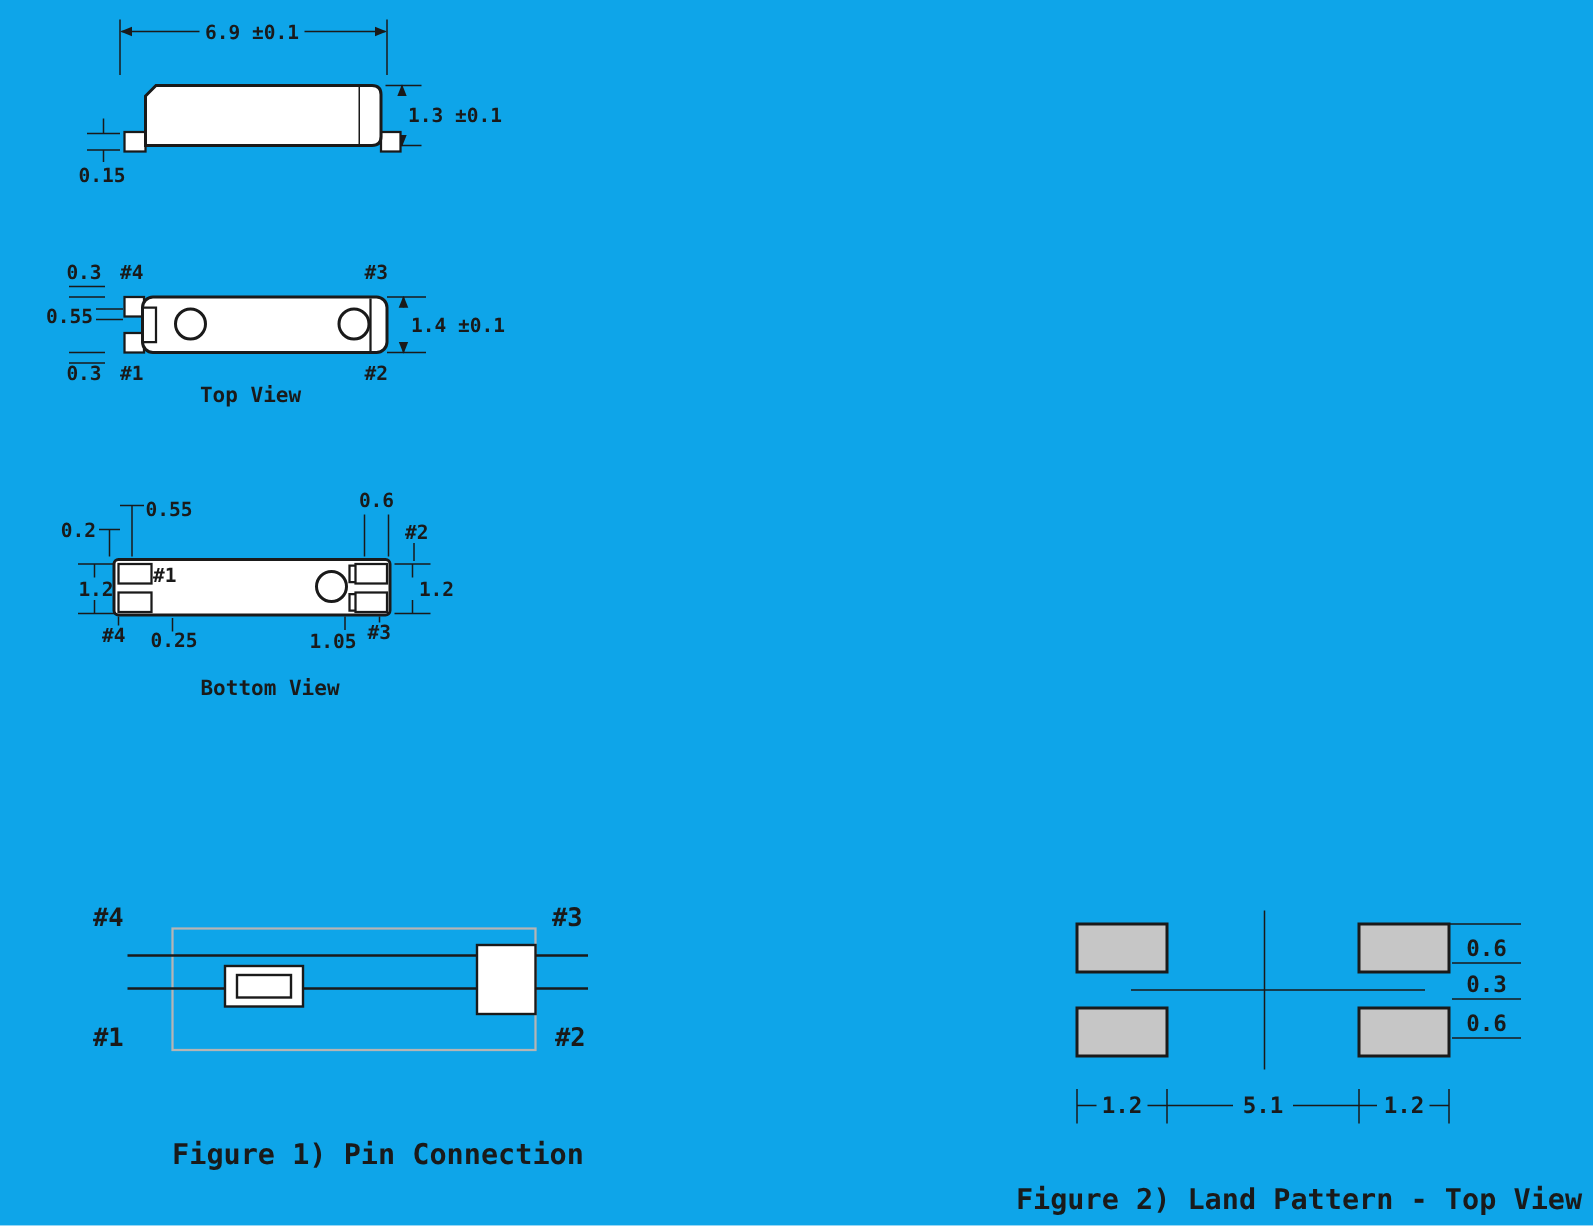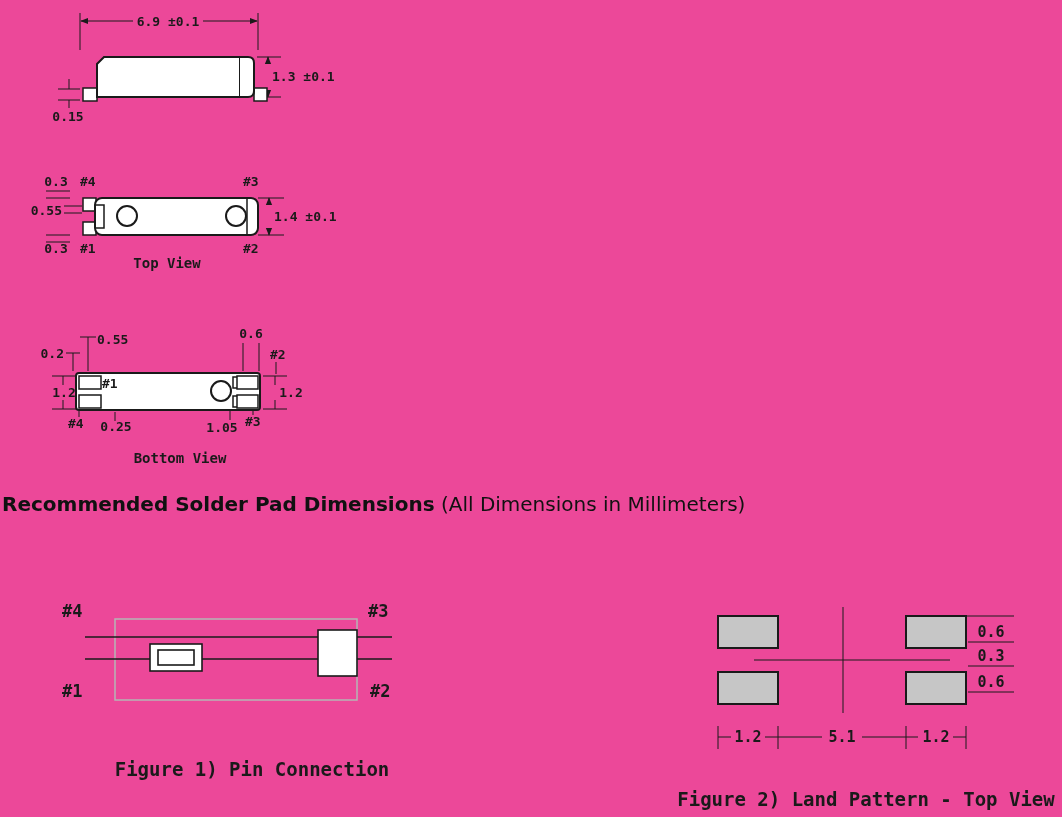--- a/index.html
+++ b/index.html
@@ -1,16 +1,16 @@
 <!DOCTYPE html>
 <html><head>
 <meta charset="utf-8">
 <style>
   html,body{margin:0;padding:0;background:#fff;}
-  #canvas{position:relative;width:1062px;height:817px;background:#ec4899;overflow:hidden;
+  #canvas{position:relative;width:1062px;height:817px;background:#0ea5e9;overflow:hidden;
           font-family:"DejaVu Sans",sans-serif;color:#1a1a1a;}
   svg{position:absolute;left:0;top:0;}
   
   .ln  {stroke:#1a1a1a;stroke-width:1;fill:none;}
   .ln15{stroke:#1a1a1a;stroke-width:1.5;fill:#ffffff;}
   .ln15o{stroke:#1a1a1a;stroke-width:1.5;fill:none;}
   .ln2 {stroke:#1a1a1a;stroke-width:2;fill:#ffffff;}
   .gray{stroke:#b5b5b5;stroke-width:1.5;fill:none;}
   .pad {stroke:#1a1a1a;stroke-width:2;fill:#c6c6c6;}
   
@@ -183,15 +183,14 @@
       <line class="ln" x1="906" y1="737" x2="918" y2="737"></line>
       <line class="ln" x1="953" y1="737" x2="966" y2="737"></line>
     </g>
     <text class="f2dim" x="748" y="742" text-anchor="middle">1.2</text>
     <text class="f2dim" x="842" y="742" text-anchor="middle">5.1</text>
     <text class="f2dim" x="936" y="742" text-anchor="middle">1.2</text>
     <text class="figcap" x="866" y="806" text-anchor="middle">Figure 2) Land Pattern - Top View</text>
   </g>
 </svg>
 
-<div class="heading"><span class="hb">Recommended Solder Pad Dimensions</span><span class="hn"> (All Dimensions in Millimeters)</span></div>
 
 </div>
 
 </body></html>

